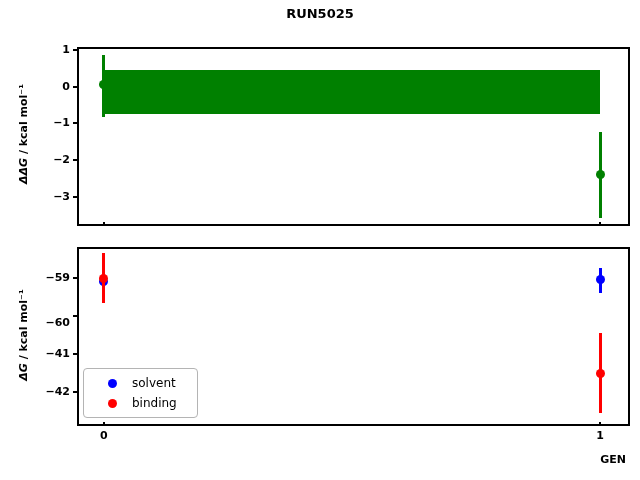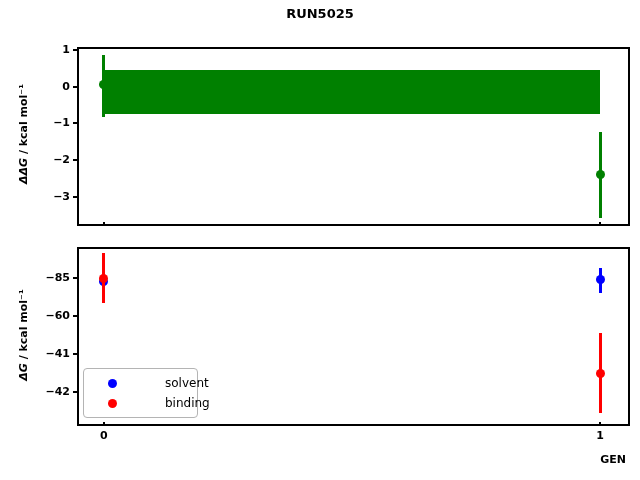--- a/index.html
+++ b/index.html
@@ -23,21 +23,21 @@
   .xtick-label { text-align:center; width:30px; }
   .band   { position:absolute; z-index:1; }
   .errbar { position:absolute; z-index:2; }
   .marker { position:absolute; border-radius:50%; z-index:2; }
   .legend { position:absolute; background:rgba(255,255,255,0.8); border:1px solid #b4b4b4;
             border-radius:4px; z-index:10; display:flex; flex-direction:column; justify-content:center; }
   #legend-top    { left:443px; top:55px;  width:176px; height:46px; }
   #legend-bottom { left:83px;  top:368px; width:113px; height:48px; }
   .legend-row { display:flex; align-items:center; height:20px; }
   #legend-top .legend-row { padding-left:4px; }
-  #legend-bottom .legend-row { padding-left:8px;gap:33px; }
+  #legend-bottom .legend-row { padding-left:8px; }
   .legend-swatch { width:40px; flex:0 0 40px; display:flex; justify-content:center; align-items:center; }
   .legend-label { font-size:12px; white-space:nowrap; }
   .dot { border-radius:50%; display:inline-block; width:9px; height:9px; }
   .dot-green { background:#008000; }
   .dot-blue  { background:#0000ff; }
   .dot-red   { background:#ff0000; }
   .dotted-line { width:34px; height:0; border-top:2px dotted #008000; }
 </style>
 </head>
 <body>
@@ -80,23 +80,23 @@
     <div class="tick" style="left: 73px; top: 195.686px; width: 4px; height: 2px;"></div>
     <div class="tick-label ytick-label" style="left: 36px; top: 189.686px;">−3</div>
     <div class="tick" style="left: 102.805px; top: 222px; width: 2px; height: 4px;"></div>
     <div class="tick" style="left: 599.188px; top: 222px; width: 2px; height: 4px;"></div>
     <div class="errbar" style="left: 102.305px; top: 55.4382px; width: 3px; height: 61.6352px; background: rgb(0, 128, 0);"></div>
     <div class="marker" style="left: 99.3047px; top: 80.2883px; width: 9px; height: 9px; background: rgb(0, 128, 0);"></div>
     <div class="errbar" style="left: 598.688px; top: 132.482px; width: 3px; height: 85.1153px; background: rgb(0, 128, 0);"></div>
     <div class="marker" style="left: 595.688px; top: 170.173px; width: 9px; height: 9px; background: rgb(0, 128, 0);"></div>
     <div class="band" style="left: 103.805px; top: 70.1132px; width: 496.383px; height: 43.6583px; background: rgb(0, 128, 0);"></div>
     <div class="tick" style="left: 73px; top: 277.061px; width: 4px; height: 2px;"></div>
-    <div class="tick-label ytick-label" style="left: 36px; top: 271.061px;">−85</div>
+    <div class="tick-label ytick-label" style="left: 36px; top: 271.061px;">−59</div>
     <div class="tick" style="left: 73px; top: 314.939px; width: 4px; height: 2px;"></div>
-    <div class="tick-label ytick-label" style="left: 36px; top: 309px;">−60</div>
+    <div class="tick-label ytick-label" style="left: 36px; top: 316px;">−60</div>
     <div class="tick" style="left: 73px; top: 352.818px; width: 4px; height: 2px;"></div>
     <div class="tick-label ytick-label" style="left: 36px; top: 346.818px;">−41</div>
     <div class="tick" style="left: 73px; top: 390.697px; width: 4px; height: 2px;"></div>
     <div class="tick-label ytick-label" style="left: 36px; top: 384.697px;">−42</div>
     <div class="tick" style="left: 102.805px; top: 422px; width: 2px; height: 4px;"></div>
     <div class="tick-label xtick-label" style="left: 88.8047px; top: 429px;">0</div>
     <div class="tick" style="left: 599.188px; top: 422px; width: 2px; height: 4px;"></div>
     <div class="tick-label xtick-label" style="left: 585.188px; top: 429px;">1</div>
     <div class="errbar" style="left: 102.305px; top: 270.485px; width: 3px; height: 22.7273px; background: rgb(0, 0, 255);"></div>
     <div class="marker" style="left: 99.3047px; top: 277.348px; width: 9px; height: 9px; background: rgb(0, 0, 255);"></div>

